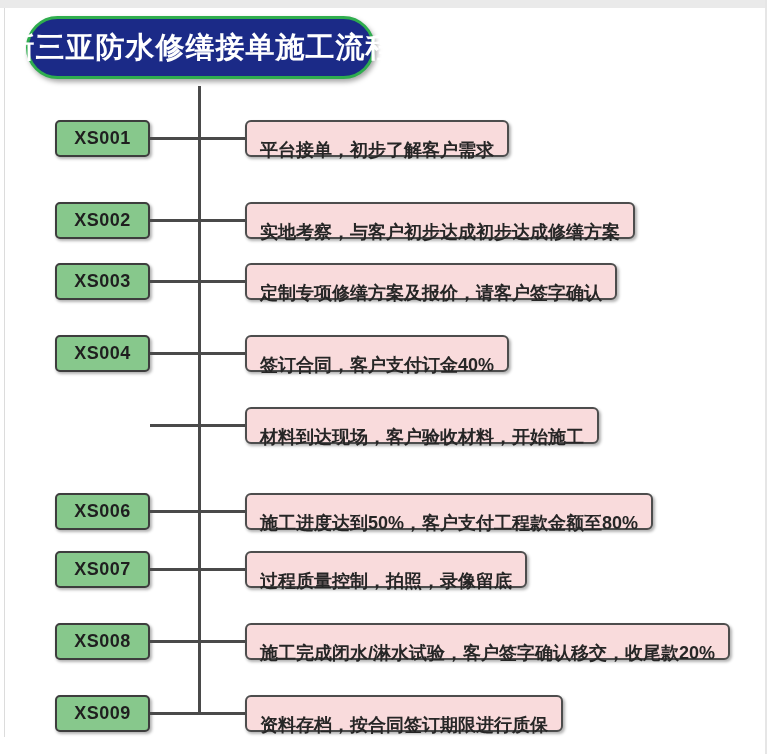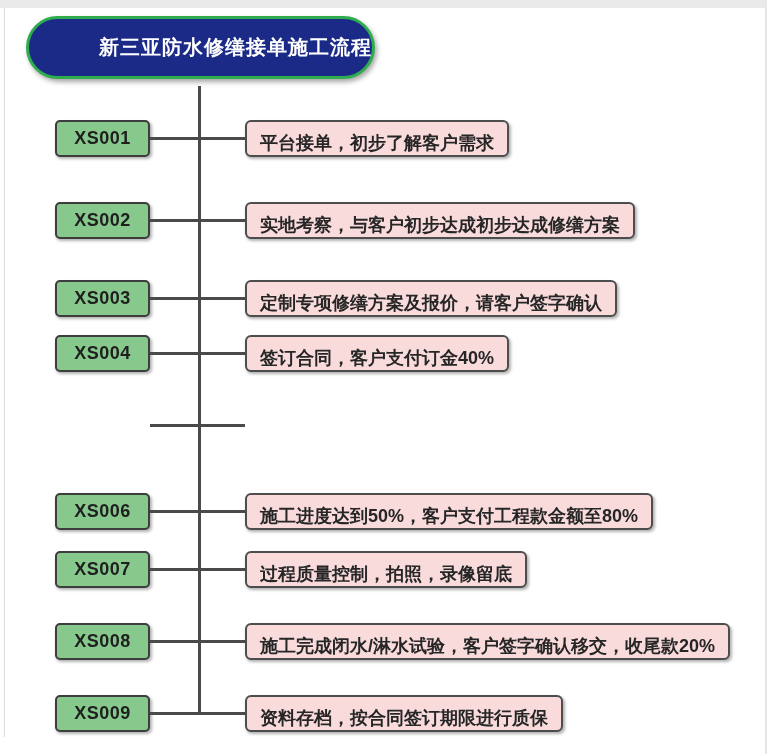--- a/index.html
+++ b/index.html
@@ -11,40 +11,40 @@
   *{margin:0;padding:0;box-sizing:border-box;}
   body{font-family:"Liberation Sans","DejaVu Sans",sans-serif;background:#fff;}
   .canvas{position:relative;width:767px;height:754px;background:var(--bg);overflow:hidden;}
   .frame-top{position:absolute;left:0;top:0;width:767px;height:8px;background:var(--frame);}
   .frame-left{position:absolute;left:4px;top:8px;width:1px;height:729px;background:#dcdcdc;}
   .frame-right{position:absolute;right:0;top:0;width:2px;height:754px;background:#e6e6e6;}
 
   .title-pill{
     position:absolute;left:26px;top:16px;width:349px;height:63px;
     background:var(--title-fill);border:3px solid var(--title-border);
-    border-radius:32px;display:flex;align-items:center;justify-content:flex-end;
-    color:var(--title-text);font-size:20px;font-weight:bold;letter-spacing:1px;
+    border-radius:32px;display:flex;align-items:center;justify-content:center;
+    color:var(--title-text);font-size:29px;font-weight:bold;letter-spacing:1px;
     box-shadow:2px 3px 5px rgba(0,0,0,0.35);white-space:nowrap;
   }
 
   .spine{position:absolute;left:198px;top:86px;width:3px;height:628px;background:var(--line);}
 
   .row{position:absolute;left:0;width:767px;height:37px;}
   .code-box{
     position:absolute;left:55px;top:0;width:95px;height:37px;
     background:var(--green-fill);border:2px solid var(--green-border);border-radius:5px;
     display:flex;align-items:center;justify-content:center;
     font-size:18px;font-weight:bold;color:var(--green-text);letter-spacing:0.5px;
     box-shadow:1.5px 2px 3px rgba(0,0,0,0.3);
   }
   .h-connector{position:absolute;left:150px;top:17px;width:95px;height:3px;background:var(--line);}
   .desc-box{
     position:absolute;left:245px;top:0;height:37px;
     background:var(--pink-fill);border:2px solid var(--pink-border);border-radius:6px;
-    display:inline-flex;align-items:flex-end;padding:0 13px;white-space:nowrap;
+    display:inline-flex;align-items:flex-start;padding:16px 13px;white-space:nowrap;
     font-size:18px;font-weight:bold;color:var(--pink-text);
     box-shadow:1.5px 2px 3px rgba(0,0,0,0.3);
   }
 </style>
 </head>
 <body>
 
 <div class="canvas">
   <div class="frame-top"></div>
   <div class="frame-left"></div>
@@ -70,21 +70,21 @@
   <div class="row" style="top: 202px;">
     <div class="code-box">
       <span>XS002</span>
     </div>
     <div class="h-connector"></div>
     <div class="desc-box">
       <span>实地考察，与客户初步达成初步达成修缮方案</span>
     </div>
   </div>
 
-  <div class="row" style="top: 280px; text-decoration: underline;">
+  <div class="row" style="top: 263px; text-decoration: underline;">
     <div class="code-box">
       <span>XS003</span>
     </div>
     <div class="h-connector"></div>
     <div class="desc-box">
       <span>定制专项修缮方案及报价，请客户签字确认</span>
     </div>
   </div>
 
   <div class="row" style="top: 335px;">
@@ -92,20 +92,23 @@
       <span>XS004</span>
     </div>
     <div class="h-connector"></div>
     <div class="desc-box">
       <span>签订合同，客户支付订金40%</span>
     </div>
   </div>
 
   <div class="row" style="top: 407px;">
     <div class="h-connector"></div>
+    <div class="desc-box">
+      <span>材料到达现场，客户验收材料，开始施工</span>
+    </div>
   </div>
 
   <div class="row" style="top: 479px; margin-top: 14px;">
     <div class="code-box">
       <span>XS006</span>
     </div>
     <div class="h-connector"></div>
     <div class="desc-box">
       <span>施工进度达到50%，客户支付工程款金额至80%</span>
     </div>

